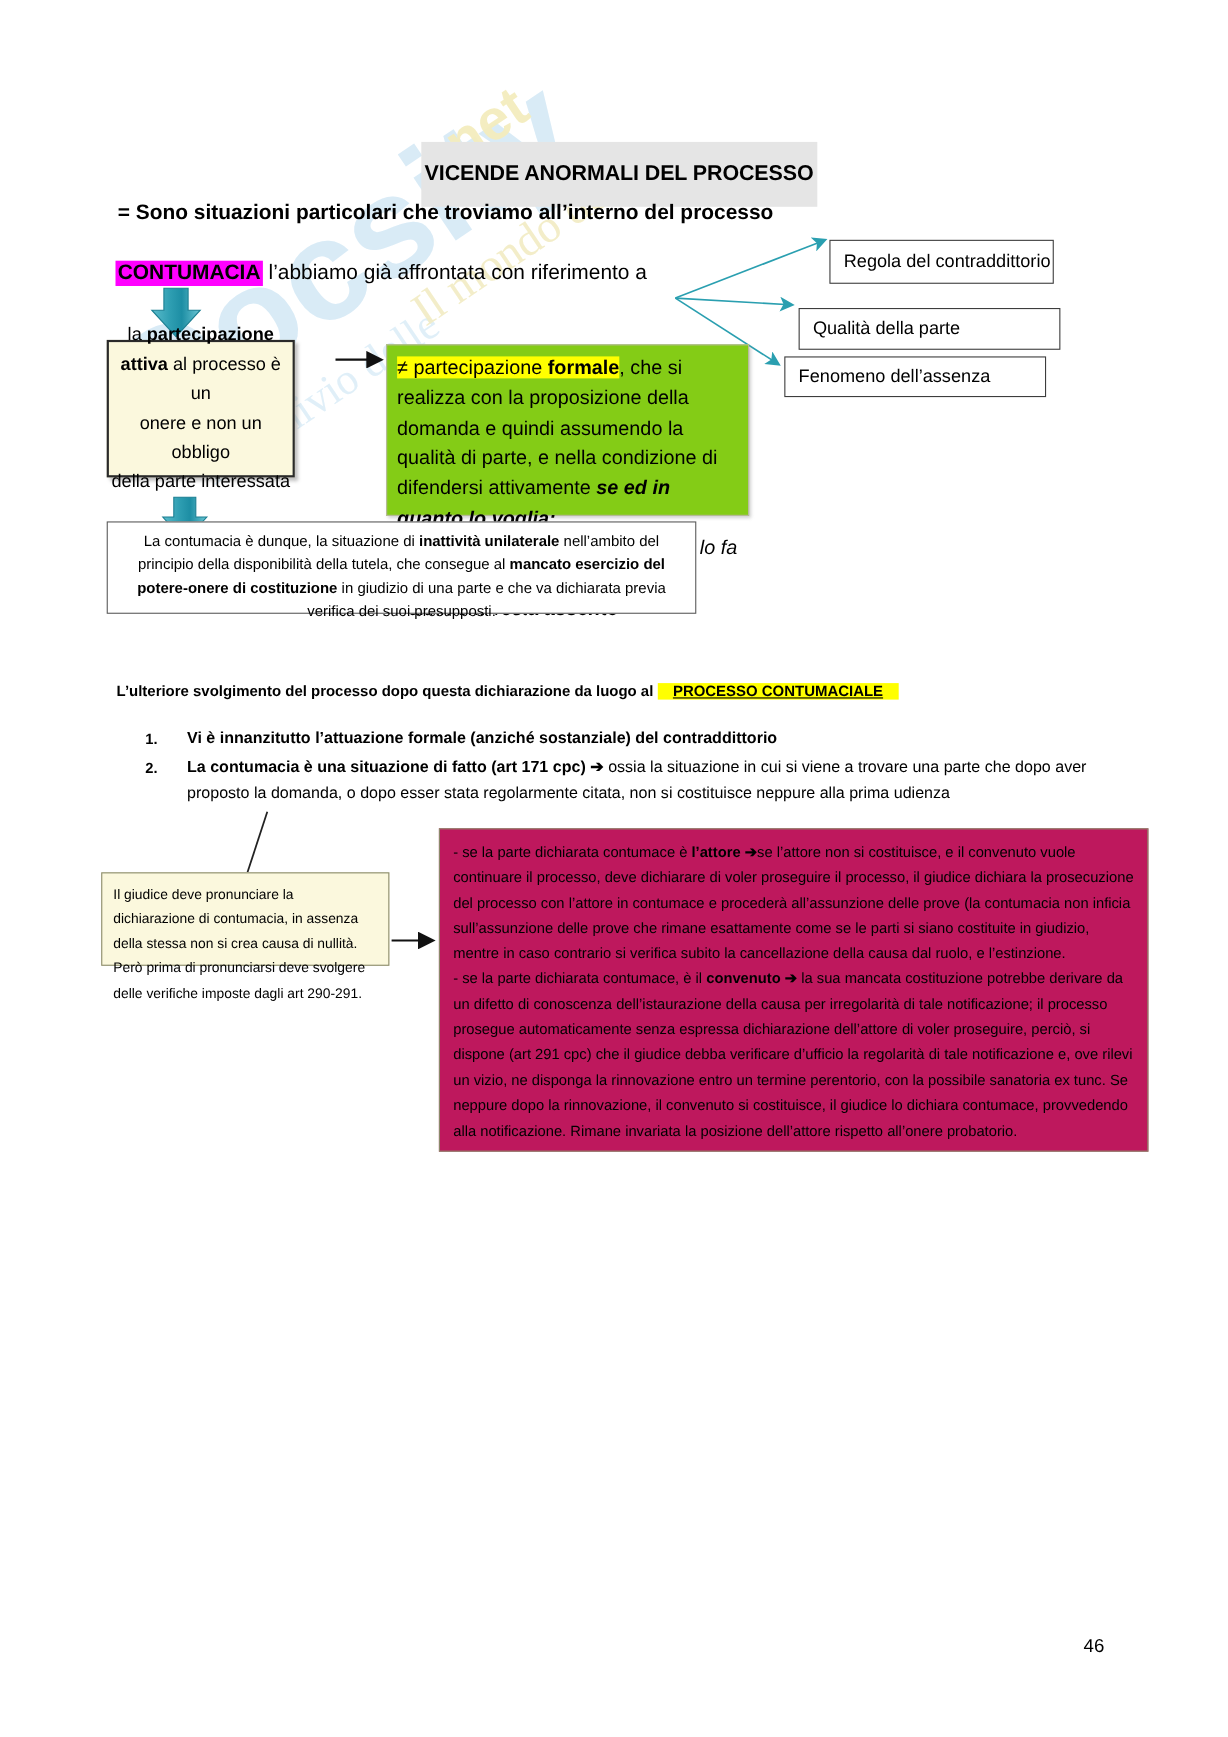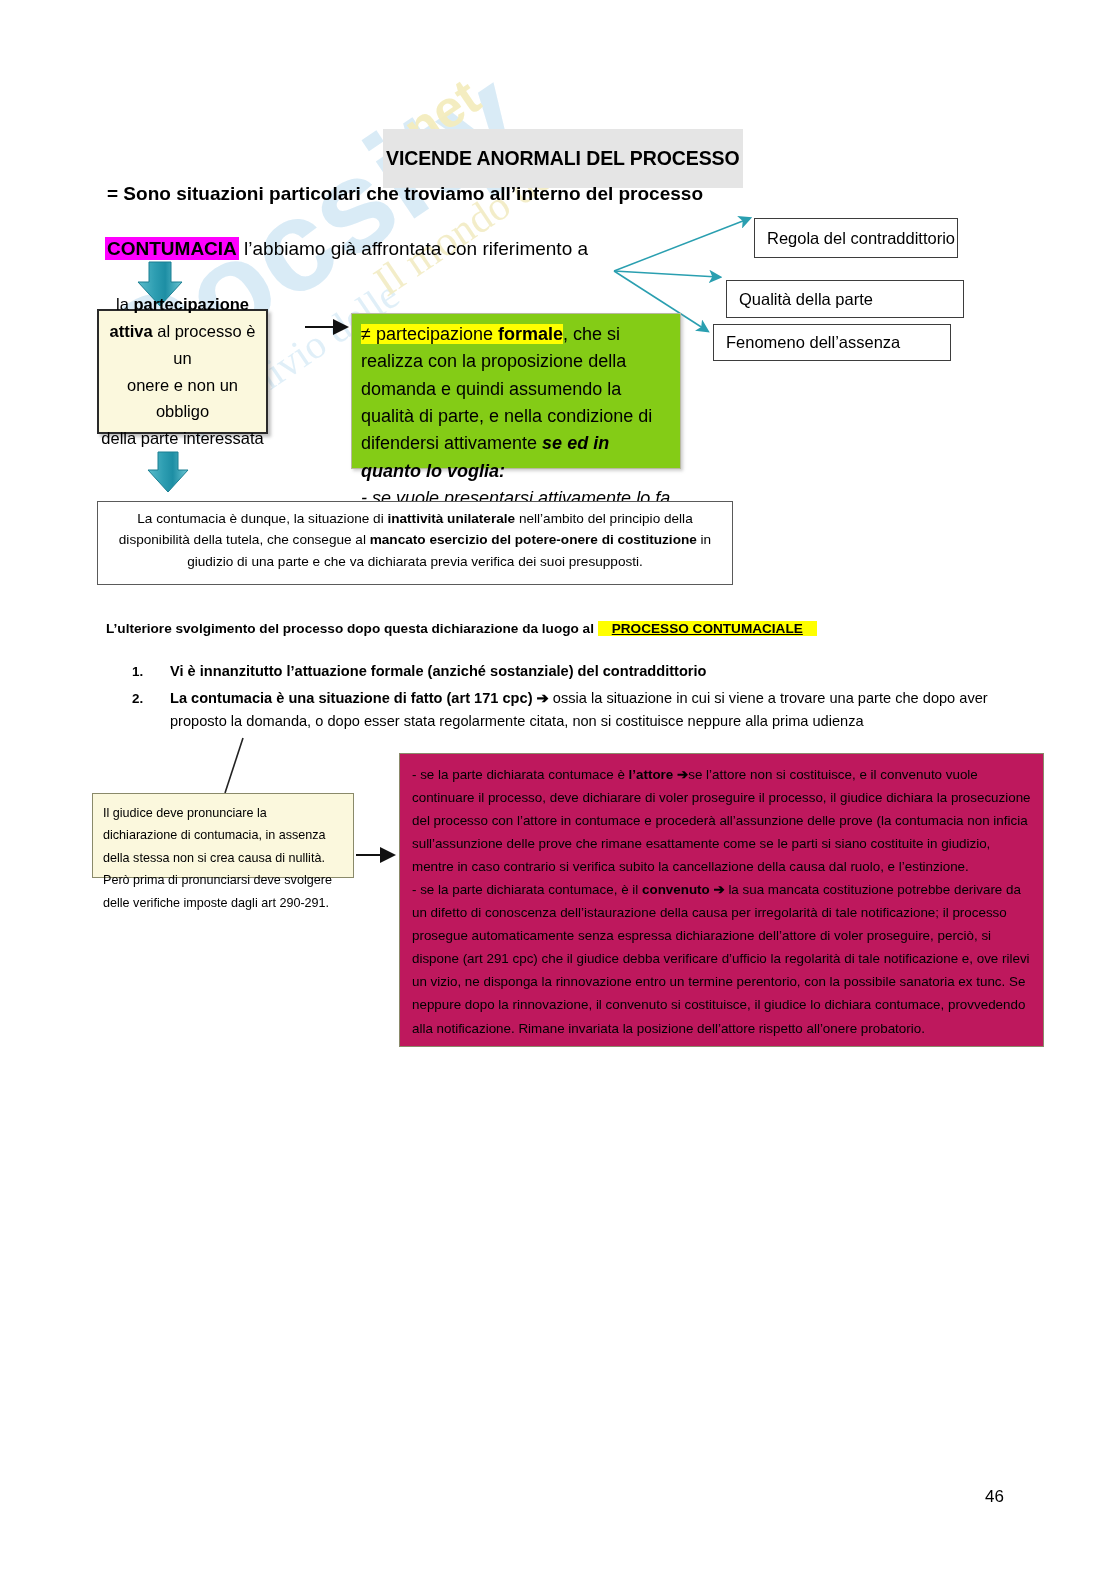--- a/index.html
+++ b/index.html
@@ -116,22 +116,22 @@
     z-index: 3;
   }
   #box-formale .hl-yellow { background: #ffff00; }
   #box-formale b { font-weight: bold; }
   #box-formale i { font-style: italic; }
   #box-formale .bi { font-weight: bold; font-style: italic; }
 
   
   #box-definizione {
     position: absolute;
-    left: 97px; top: 501px;
-    width: 636px; height: 84px;
+    left: 97px; top: 474px;
+    width: 536px; height: 84px;
     background: #ffffff;
     border: 1.2px solid #5a5a5a;
     box-sizing: border-box;
     padding: 6px 10px;
     font-size: 13.6px;
     line-height: 1.58;
     text-align: center;
     z-index: 3;
   }
   #box-definizione b { font-weight: bold; }

